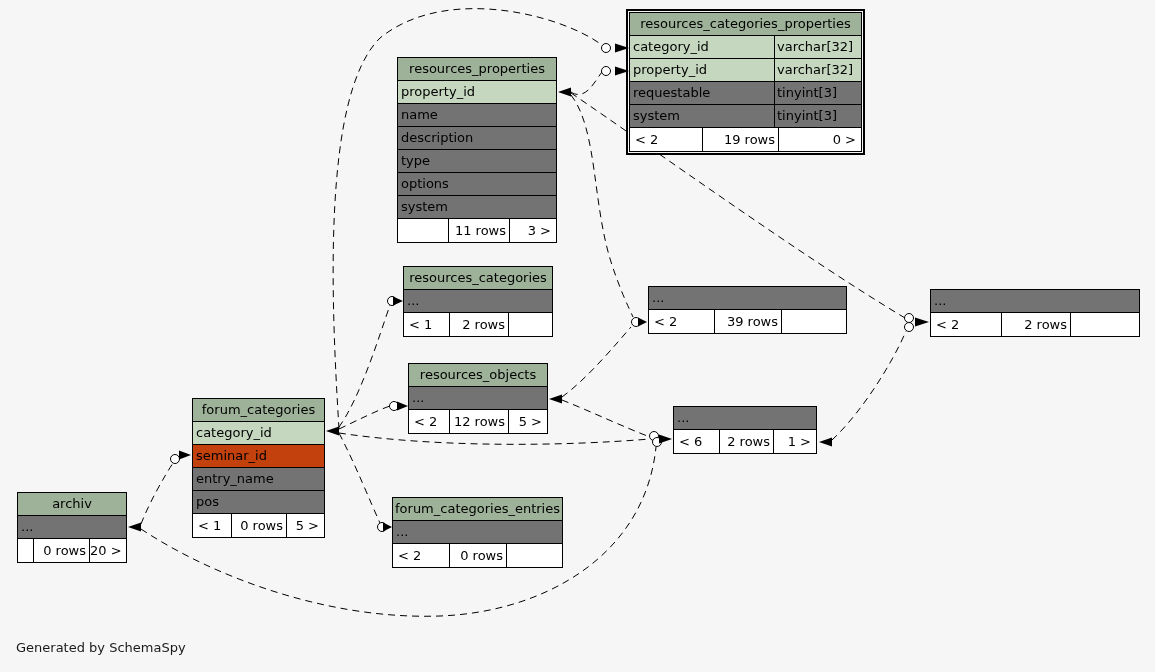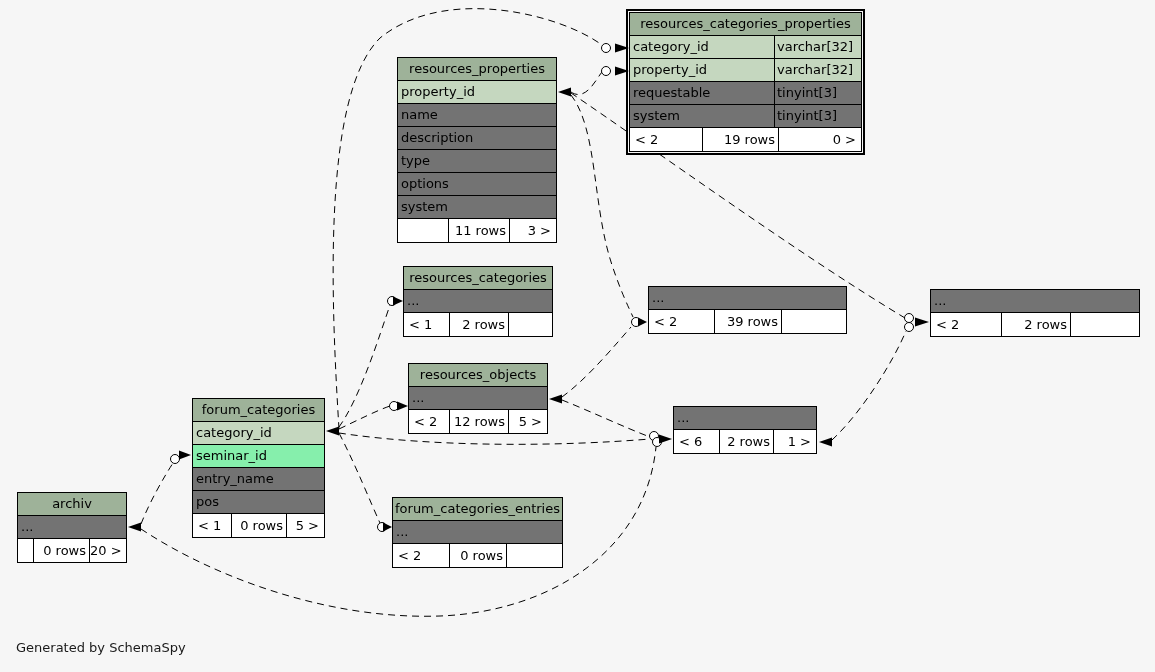--- a/index.html
+++ b/index.html
@@ -21,21 +21,21 @@
     background:#9EB299;border-bottom:1px solid #000;overflow:visible;
   }
   .col-row{
     height:22px;line-height:22px;display:flex;white-space:nowrap;
     background:#737373;
   }
   .col-row + .col-row{border-top:1px solid #000;}
   .col-row .cname{padding-left:3px;flex:1 1 auto;overflow:hidden;}
   .col-row .ctype{border-left:1px solid #000;padding-left:2px;flex:0 0 auto;overflow:hidden;}
   .col-row.pk{background:#C5D7BF;}
-  .col-row.fk{background:#86efac;}
+  .col-row.fk{background:#c2410c;}
   .tbl-footer{
     display:flex;height:23px;line-height:23px;border-top:1px solid #000;
     white-space:nowrap;
   }
   .tbl-footer .fcell{box-sizing:border-box;overflow:hidden;}
   .tbl-footer .fcell.c0{padding-left:5px;text-align:left;}
   .tbl-footer .fcell.c1{border-left:1px solid #000;text-align:right;padding-right:3px;}
   .tbl-footer .fcell.c2{border-left:1px solid #000;text-align:right;padding-right:5px;flex:1 1 auto;}
   #credit{position:absolute;left:16px;top:640px;font-size:13px;color:#1a1a1a;}
   .rel path{fill:none;stroke:#000;stroke-width:1;stroke-dasharray:7,5;}

